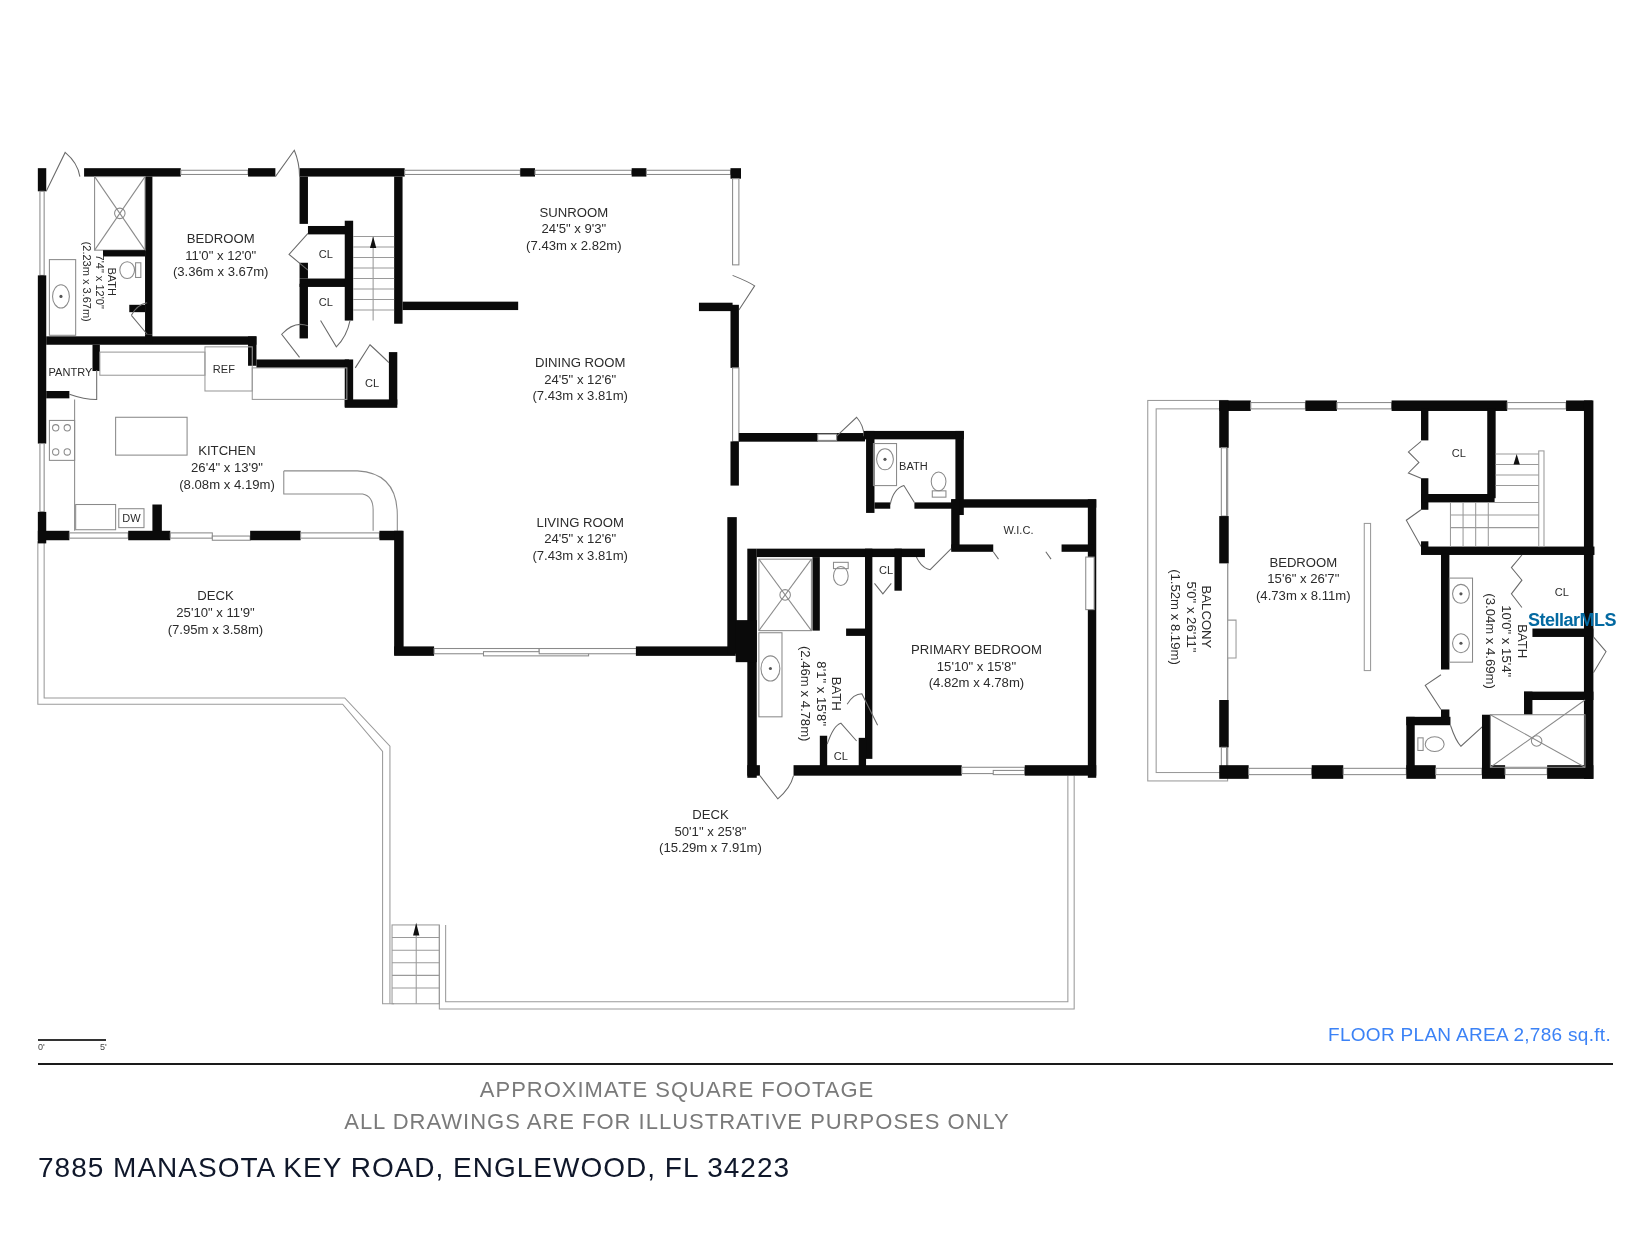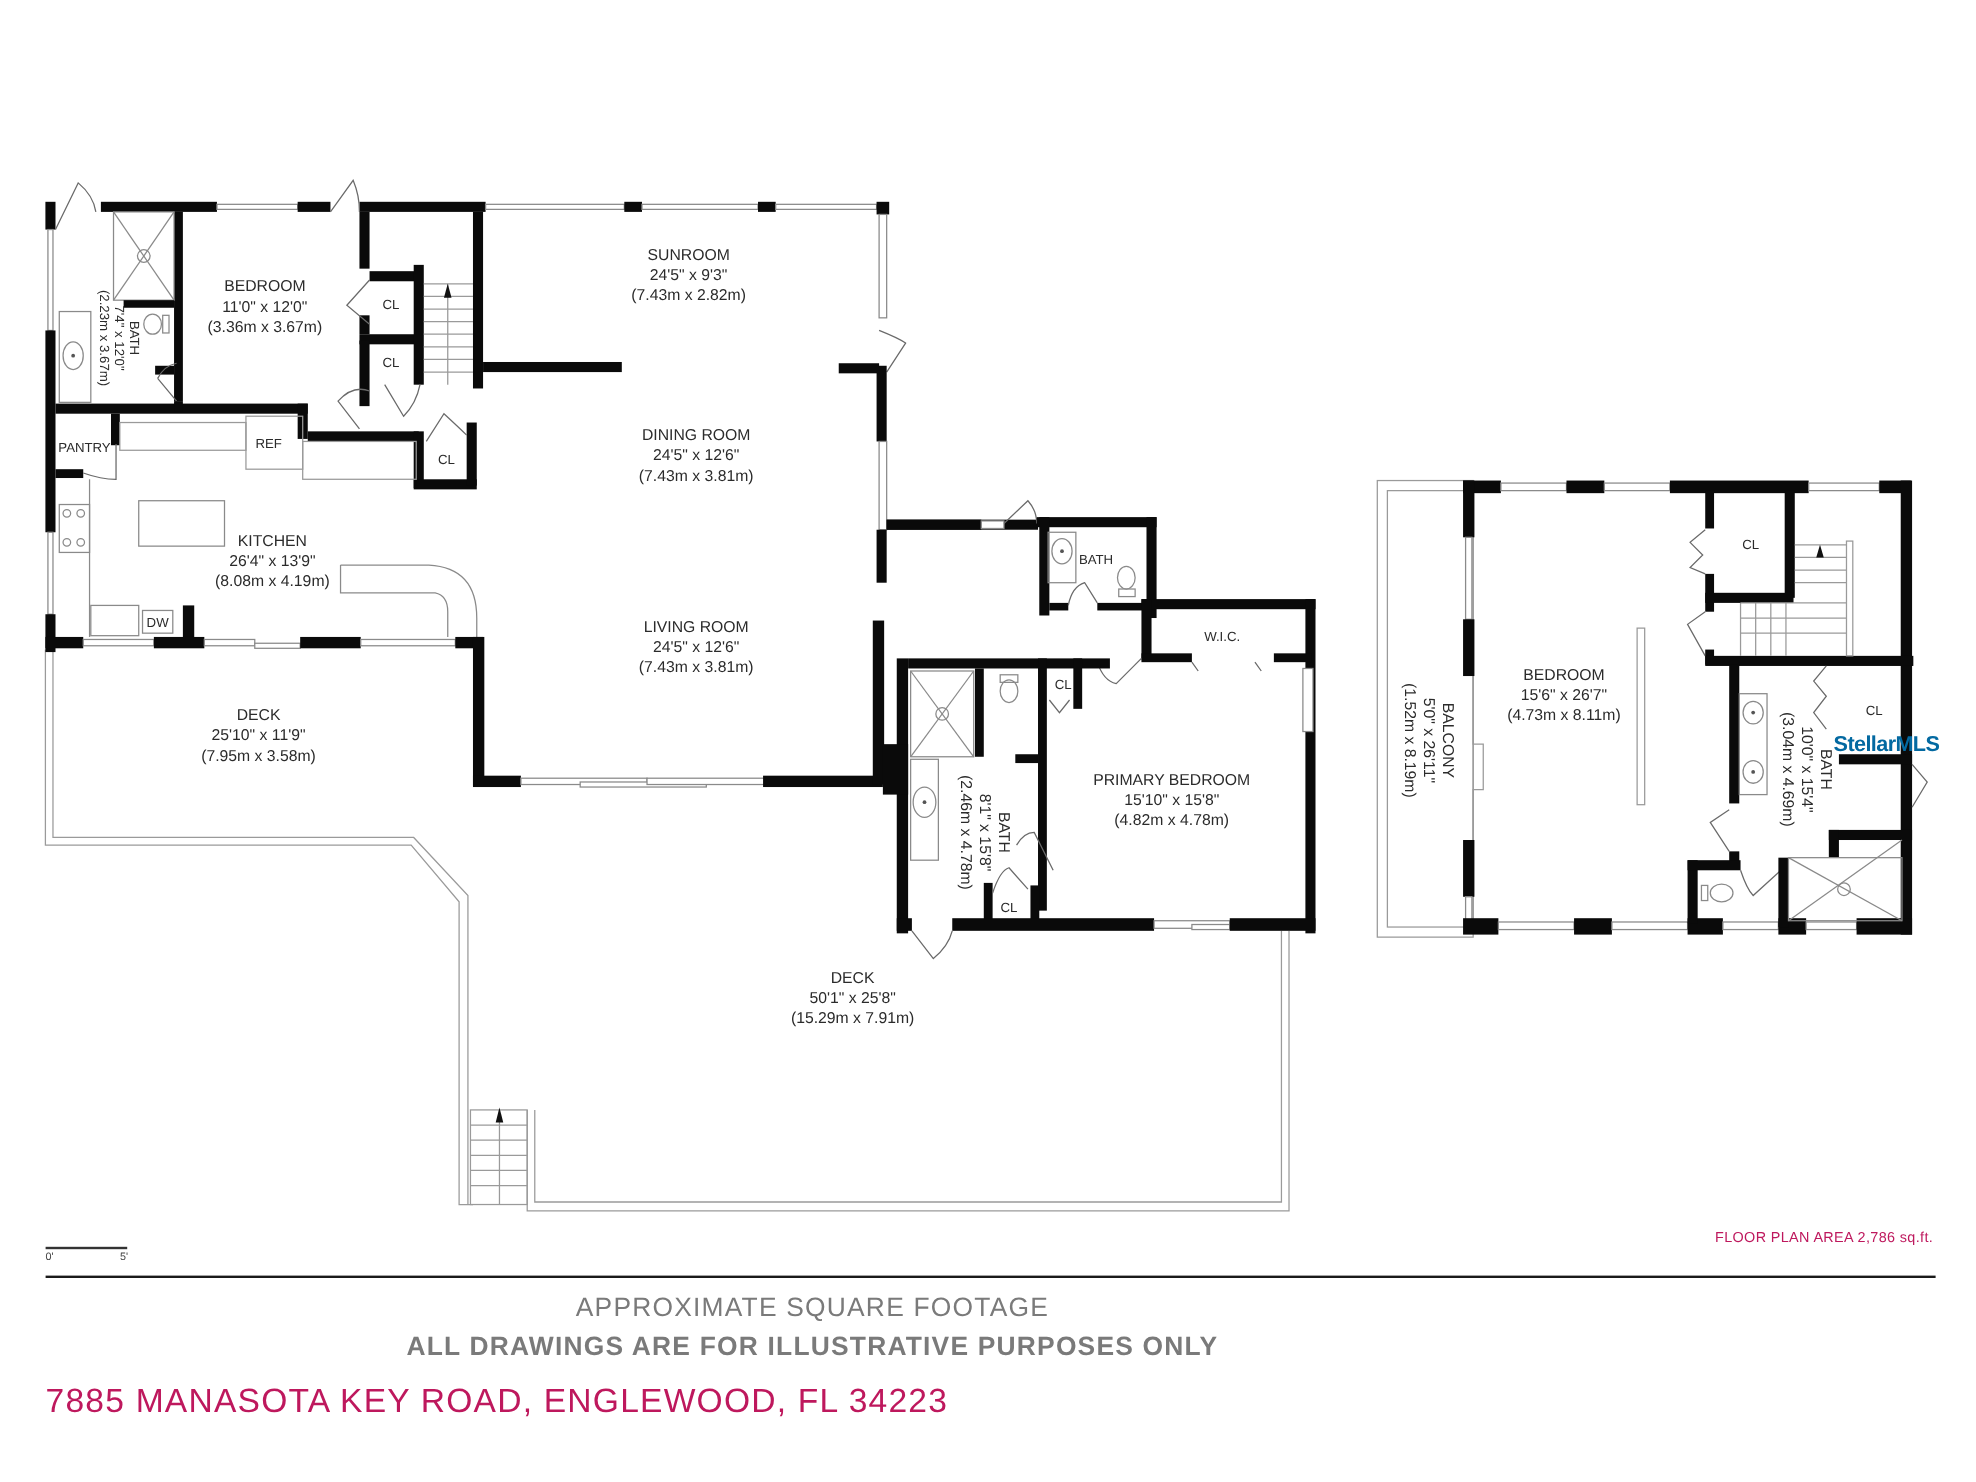--- a/index.html
+++ b/index.html
@@ -6,26 +6,26 @@
   body { width: 1647px; height: 1235px; position: relative; overflow: hidden;
          font-family: "Liberation Sans", "DejaVu Sans", sans-serif; }
   #plan { position: absolute; left: 0; top: 0; width: 1647px; height: 1235px; }
   .wall { fill: #0a0a0a; }
   .thin { fill: none; stroke: #9a9a9a; stroke-width: 1; }
   .door { fill: none; stroke: #6a6a6a; stroke-width: 1; }
   .win { fill: #ffffff; stroke: #8a8a8a; stroke-width: 1; }
   .lbl { font-family: "Liberation Sans", "DejaVu Sans", sans-serif; fill: #2b2b2b; font-size: 12.5px; text-anchor: middle; }
   .lbl-s { font-family: "Liberation Sans", "DejaVu Sans", sans-serif; fill: #2b2b2b; font-size: 10.5px; text-anchor: middle; }
   .fix { fill: none; stroke: #8a8a8a; stroke-width: 1; }
-  .footer-area { position: absolute; right: 36px; top: 1024px; font-size: 12px; color: #be185d; letter-spacing: 0.3px; }
+  .footer-area { position: absolute; right: 36px; top: 1024px; font-size: 19px; color: #3b82f6; letter-spacing: 0.3px; }
   .footer-rule { position: absolute; left: 38px; top: 1063px; width: 1575px; height: 2px; background: #1a1a1a; }
   .disc { position: absolute; left: 0; width: 1354px; text-align: center; color: #7a7a7a; font-size: 22px; letter-spacing: 1px; }
   .disc1 { top: 1077px; }
-  .disc2 { top: 1109px; font-weight: bold; }
-  .address { position: absolute; left: 38px; top: 1152px; font-size: 28px; color: #be185d; letter-spacing: 1px; }
+  .disc2 { top: 1109px; }
+  .address { position: absolute; left: 38px; top: 1152px; font-size: 28px; color: #0f172a; letter-spacing: 1px; }
   .scale { position: absolute; left: 38px; top: 1034px; width: 70px; height: 20px; }
   .scale .bar { position: absolute; left: 0; top: 5px; width: 68px; height: 2px; background: #333; }
   .scale .t0 { position: absolute; left: 0; top: 8px; font-size: 9px; color: #444; }
   .scale .t5 { position: absolute; left: 62px; top: 8px; font-size: 9px; color: #444; }
   .watermark { position: absolute; left: 1528px; top: 610px; font-size: 18px; color: #0369a1; font-weight: bold; letter-spacing: -0.5px; }
 </style>
 </head>
 <body>
 
 <svg id="plan" viewBox="0 0 1567 1175" preserveAspectRatio="none" xmlns="http://www.w3.org/2000/svg">

